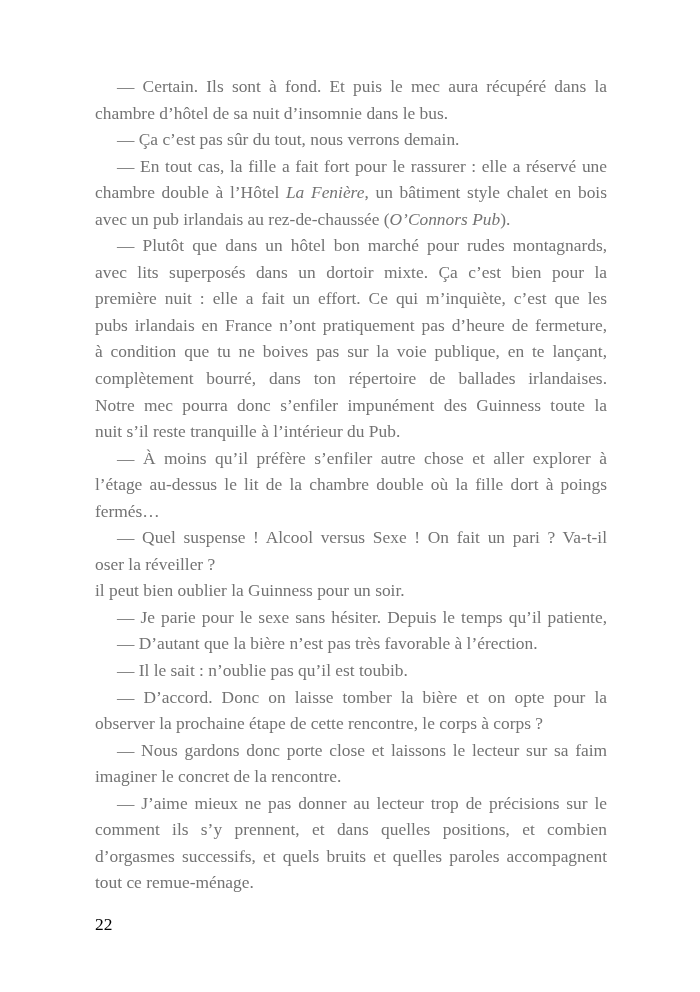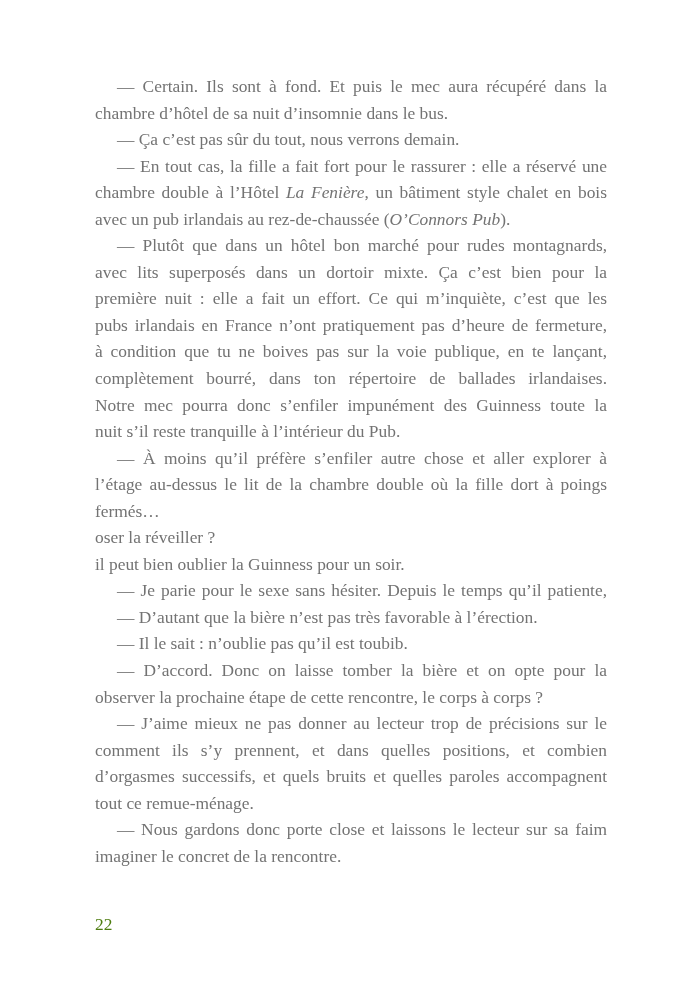--- a/index.html
+++ b/index.html
@@ -24,21 +24,21 @@
   }
   .line.last { text-align-last: left; }
   .line.indent { padding-left: 22px; }
   .line em { font-style: italic; }
   .folio {
     position: absolute;
     left: 95px;
     top: 914px;
     font-family: "Liberation Serif", serif;
     font-size: 17.4px;
-    color: #4d7c0f;
+    color: #000000;
   }
 </style>
 </head>
 <body>
 
 <div class="page" id="page-body">
     <div class="para">
       <span class="line indent">— Certain. Ils sont à fond. Et puis le mec aura récupéré dans la</span>
       <span class="line last">chambre d’hôtel de sa nuit d’insomnie dans le bus.</span>
     </div>
@@ -59,41 +59,42 @@
       <span class="line">complètement bourré, dans ton répertoire de ballades irlandaises.</span>
       <span class="line">Notre mec pourra donc s’enfiler impunément des Guinness toute la</span>
       <span class="line last">nuit s’il reste tranquille à l’intérieur du Pub.</span>
     </div>
     <div class="para">
       <span class="line indent">— À moins qu’il préfère s’enfiler autre chose et aller explorer à</span>
       <span class="line">l’étage au-dessus le lit de la chambre double où la fille dort à poings</span>
       <span class="line last">fermés…</span>
     </div>
     <div class="para">
+      <span class="line indent">— Quel suspense ! Alcool versus Sexe ! On fait un pari ? Va-t-il</span>
       <span class="line last">oser la réveiller ?</span>
     </div>
     <div class="para">
       <span class="line last">il peut bien oublier la Guinness pour un soir.</span>
       <span class="line indent">— Je parie pour le sexe sans hésiter. Depuis le temps qu’il patiente,</span>
     </div>
     <div class="para">
       <span class="line indent last">— D’autant que la bière n’est pas très favorable à l’érection.</span>
     </div>
     <div class="para">
       <span class="line indent last">— Il le sait : n’oublie pas qu’il est toubib.</span>
     </div>
     <div class="para">
       <span class="line indent">— D’accord. Donc on laisse tomber la bière et on opte pour la</span>
       <span class="line last">observer la prochaine étape de cette rencontre, le corps à corps ?</span>
     </div>
     <div class="para">
+      <span class="line indent">— Nous gardons donc porte close et laissons le lecteur sur sa faim</span>
+      <span class="line last">imaginer le concret de la rencontre.</span>
+    </div>
+    <div class="para">
       <span class="line indent">— J’aime mieux ne pas donner au lecteur trop de précisions sur le</span>
       <span class="line">comment ils s’y prennent, et dans quelles positions, et combien</span>
       <span class="line">d’orgasmes successifs, et quels bruits et quelles paroles accompagnent</span>
       <span class="line last">tout ce remue-ménage.</span>
-    </div>
-    <div class="para">
-      <span class="line indent">— Nous gardons donc porte close et laissons le lecteur sur sa faim</span>
-      <span class="line last">imaginer le concret de la rencontre.</span>
     </div>
   </div>
 
 <div class="folio">22</div>
 
 </body></html>

